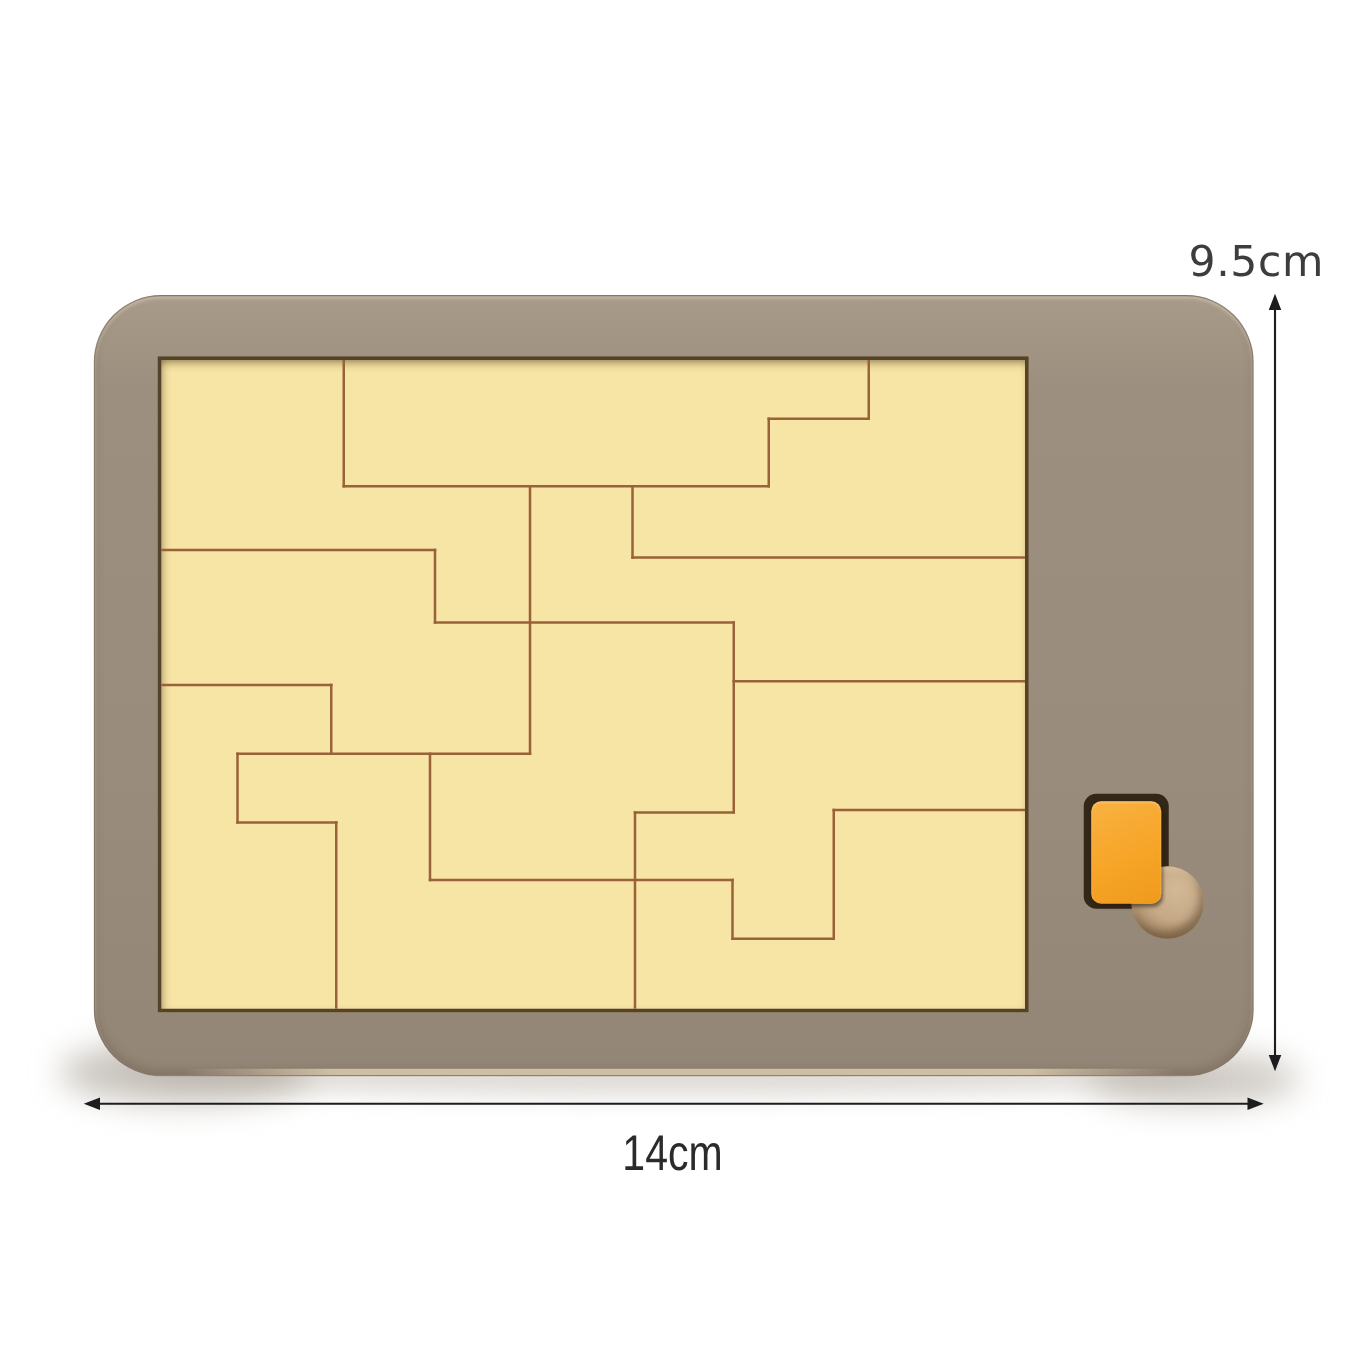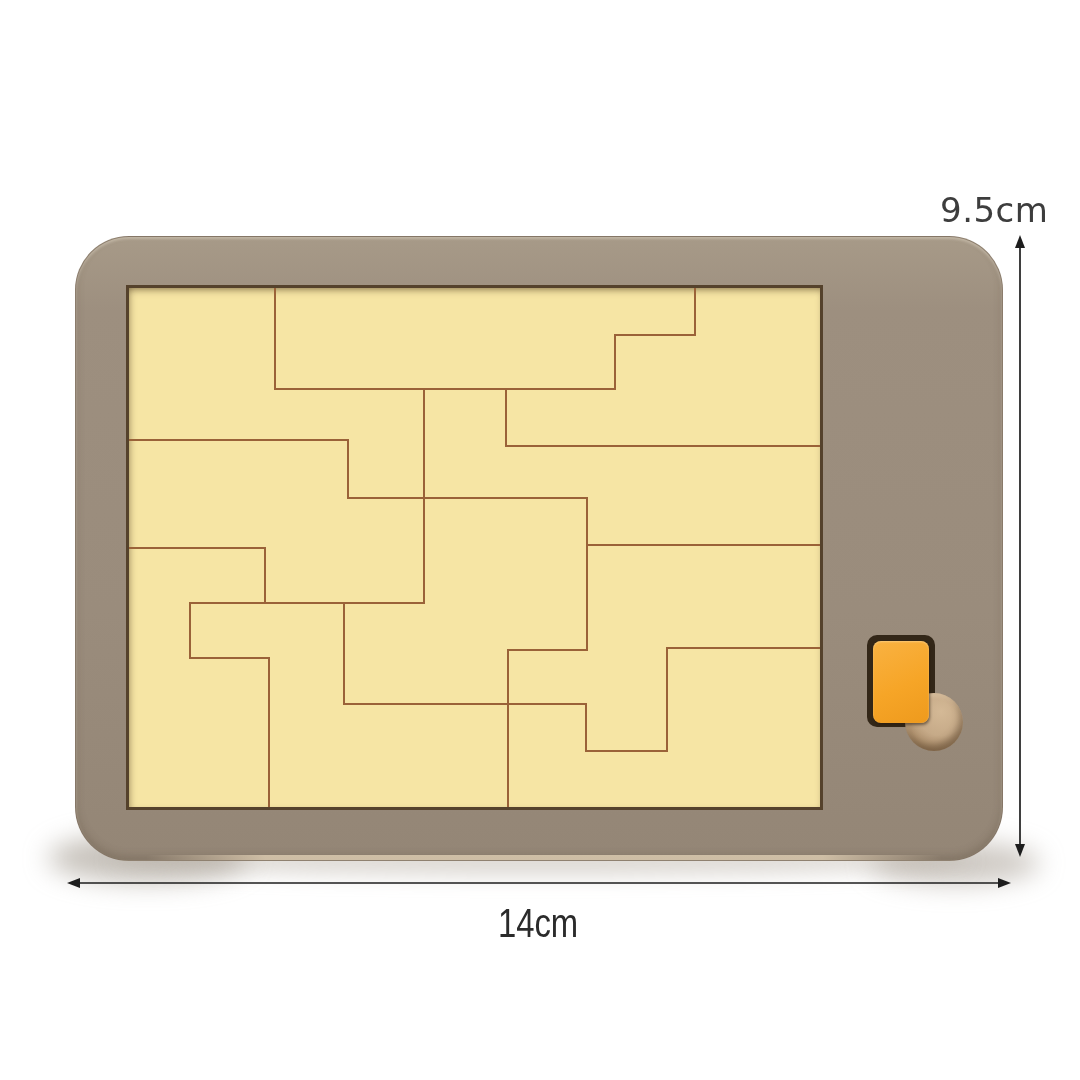--- a/index.html
+++ b/index.html
@@ -53,21 +53,21 @@
   }
 
   
   .dim-arrow{position:absolute;color:#1d1d1d;}
   .dim-arrow line{stroke:currentColor;stroke-width:1.7;}
   .dim-arrow polygon{fill:currentColor;}
   .height-arrow{left:1011px;top:234px;width:18px;height:624px;}
   .width-arrow{left:66px;top:874px;width:946px;height:18px;}
 
   .height-label{
-    position:absolute;left:940px;top:190px;width:130px;text-align:left;
+    position:absolute;left:940px;top:190px;width:130px;text-align:center;
     font-family:"DejaVu Sans",sans-serif;font-size:34px;font-weight:400;
     color:#3d3d3d;letter-spacing:0.5px;
   }
   .width-label{
     position:absolute;left:438px;top:901px;width:200px;text-align:center;
     font-family:"Liberation Sans",sans-serif;font-size:40px;font-weight:400;
     color:#2b2b2b;transform:scaleX(0.82);transform-origin:50% 50%;
     letter-spacing:0px;
   }
 </style>

